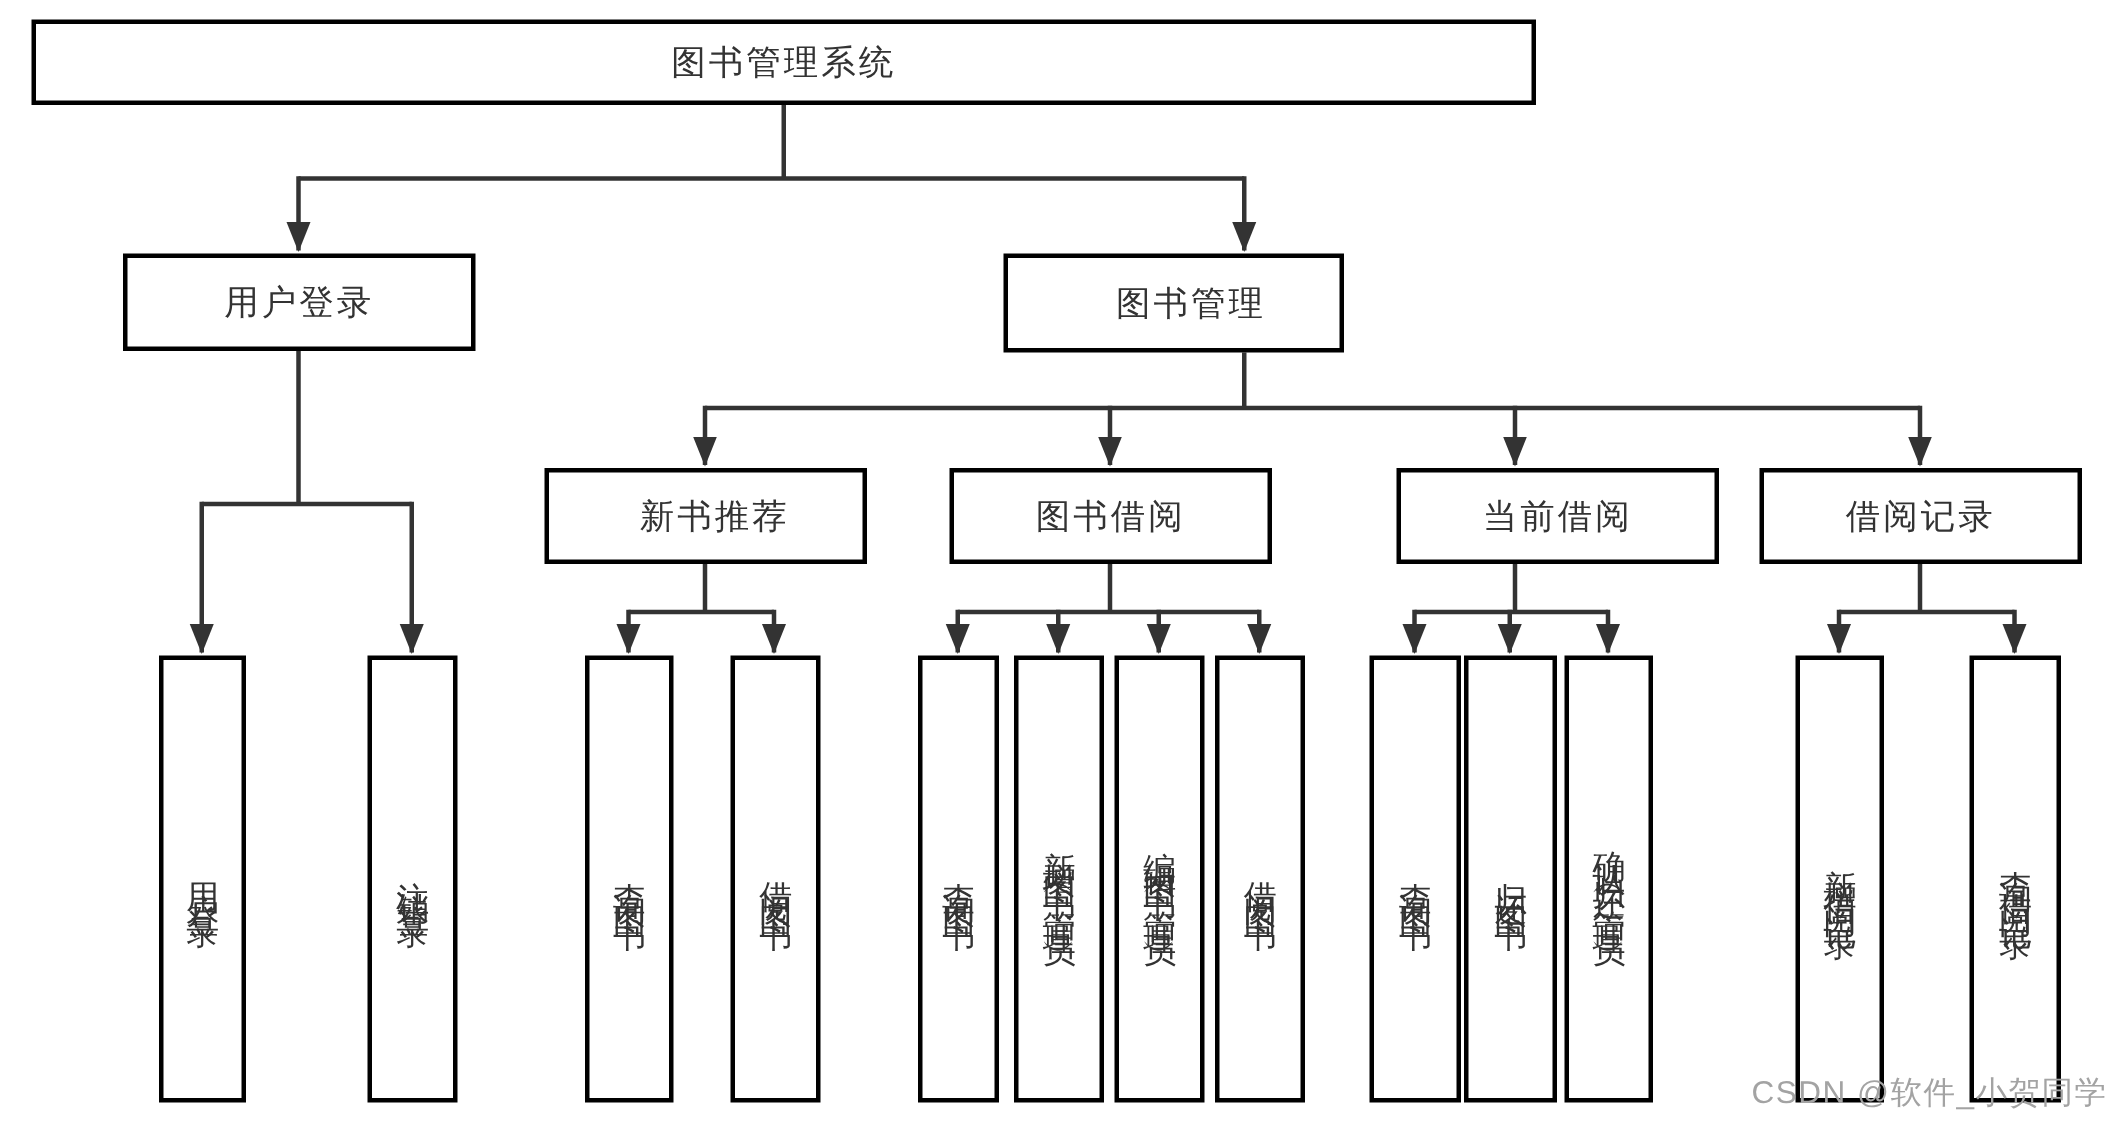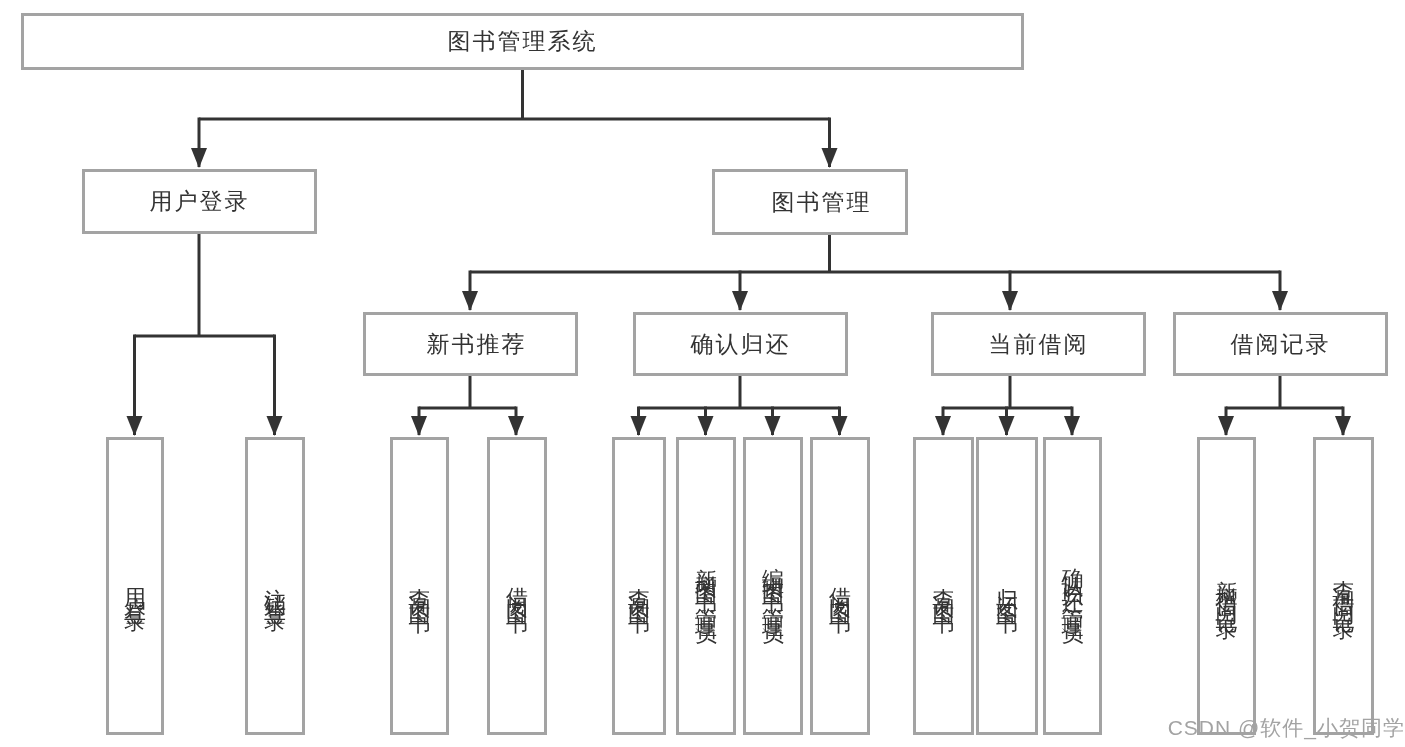--- a/index.html
+++ b/index.html
@@ -2,31 +2,31 @@
 <html><head>
 <meta charset="utf-8">
 <style>
   html,body{margin:0;padding:0;background:#fff;}
   .canvas{
     position:relative;width:1405px;height:747px;background:#ffffff;
     font-family:"Liberation Sans","DejaVu Sans",sans-serif;overflow:hidden;
   }
   .wires{position:absolute;left:0;top:0;width:1405px;height:747px;}
   .box{
-    position:absolute;box-sizing:border-box;border:3px solid #a3a3a3;background:#ffffff;
+    position:absolute;box-sizing:border-box;border:3px solid #000000;background:#ffffff;
     display:flex;align-items:center;justify-content:center;color:#333333;
   }
   .hbox{font-size:23px;letter-spacing:2px;white-space:nowrap;}
   .vbox{
     writing-mode:vertical-rl;text-orientation:mixed;
     font-size:22px;letter-spacing:8px;line-height:1.1;white-space:nowrap;
   }
   .lv1{left:21px;top:13px;width:1003px;height:57px;}
   .lv2a{left:82px;top:169px;width:235px;height:65px;}
-  .lv2b{left:712px;top:169px;width:196px;height:66px;padding-left:23px;}
+  .lv2b{left:669px;top:169px;width:227px;height:66px;padding-left:23px;}
   .lv3a{left:363px;top:312px;width:215px;height:64px;padding-left:12px;}
   .lv3b{left:633px;top:312px;width:215px;height:64px;}
   .lv3c{left:903px;top:312px;width:215px;height:64px;margin-left:28px;}
   .lv3d{left:1173px;top:312px;width:215px;height:64px;}
   .leaf{top:437px;height:298px;}
   .p1{left:106px;width:58px;}
   .p2{left:245px;width:60px;}
   .p3{left:390px;width:59px;}
   .p4{left:487px;width:60px;}
   .p5{left:612px;width:54px;}
@@ -97,21 +97,21 @@
       <path d="M1343 406.5 V435" marker-end="url(#arrow)"></path>
     </g>
   </svg>
 
   <div class="box hbox lv1">图书管理系统</div>
 
   <div class="box hbox lv2a">用户登录</div>
   <div class="box hbox lv2b">图书管理</div>
 
   <div class="box hbox lv3a">新书推荐</div>
-  <div class="box hbox lv3b">确认归还</div>
+  <div class="box hbox lv3b">图书借阅</div>
   <div class="box hbox lv3c">当前借阅</div>
   <div class="box hbox lv3d">借阅记录</div>
 
   <div class="box vbox leaf p1">用户登录</div>
   <div class="box vbox leaf p2">注销登录</div>
 
   <div class="box vbox leaf p3">查询图书</div>
   <div class="box vbox leaf p4">借阅图书</div>
 
   <div class="box vbox leaf p5">查询图书</div>

